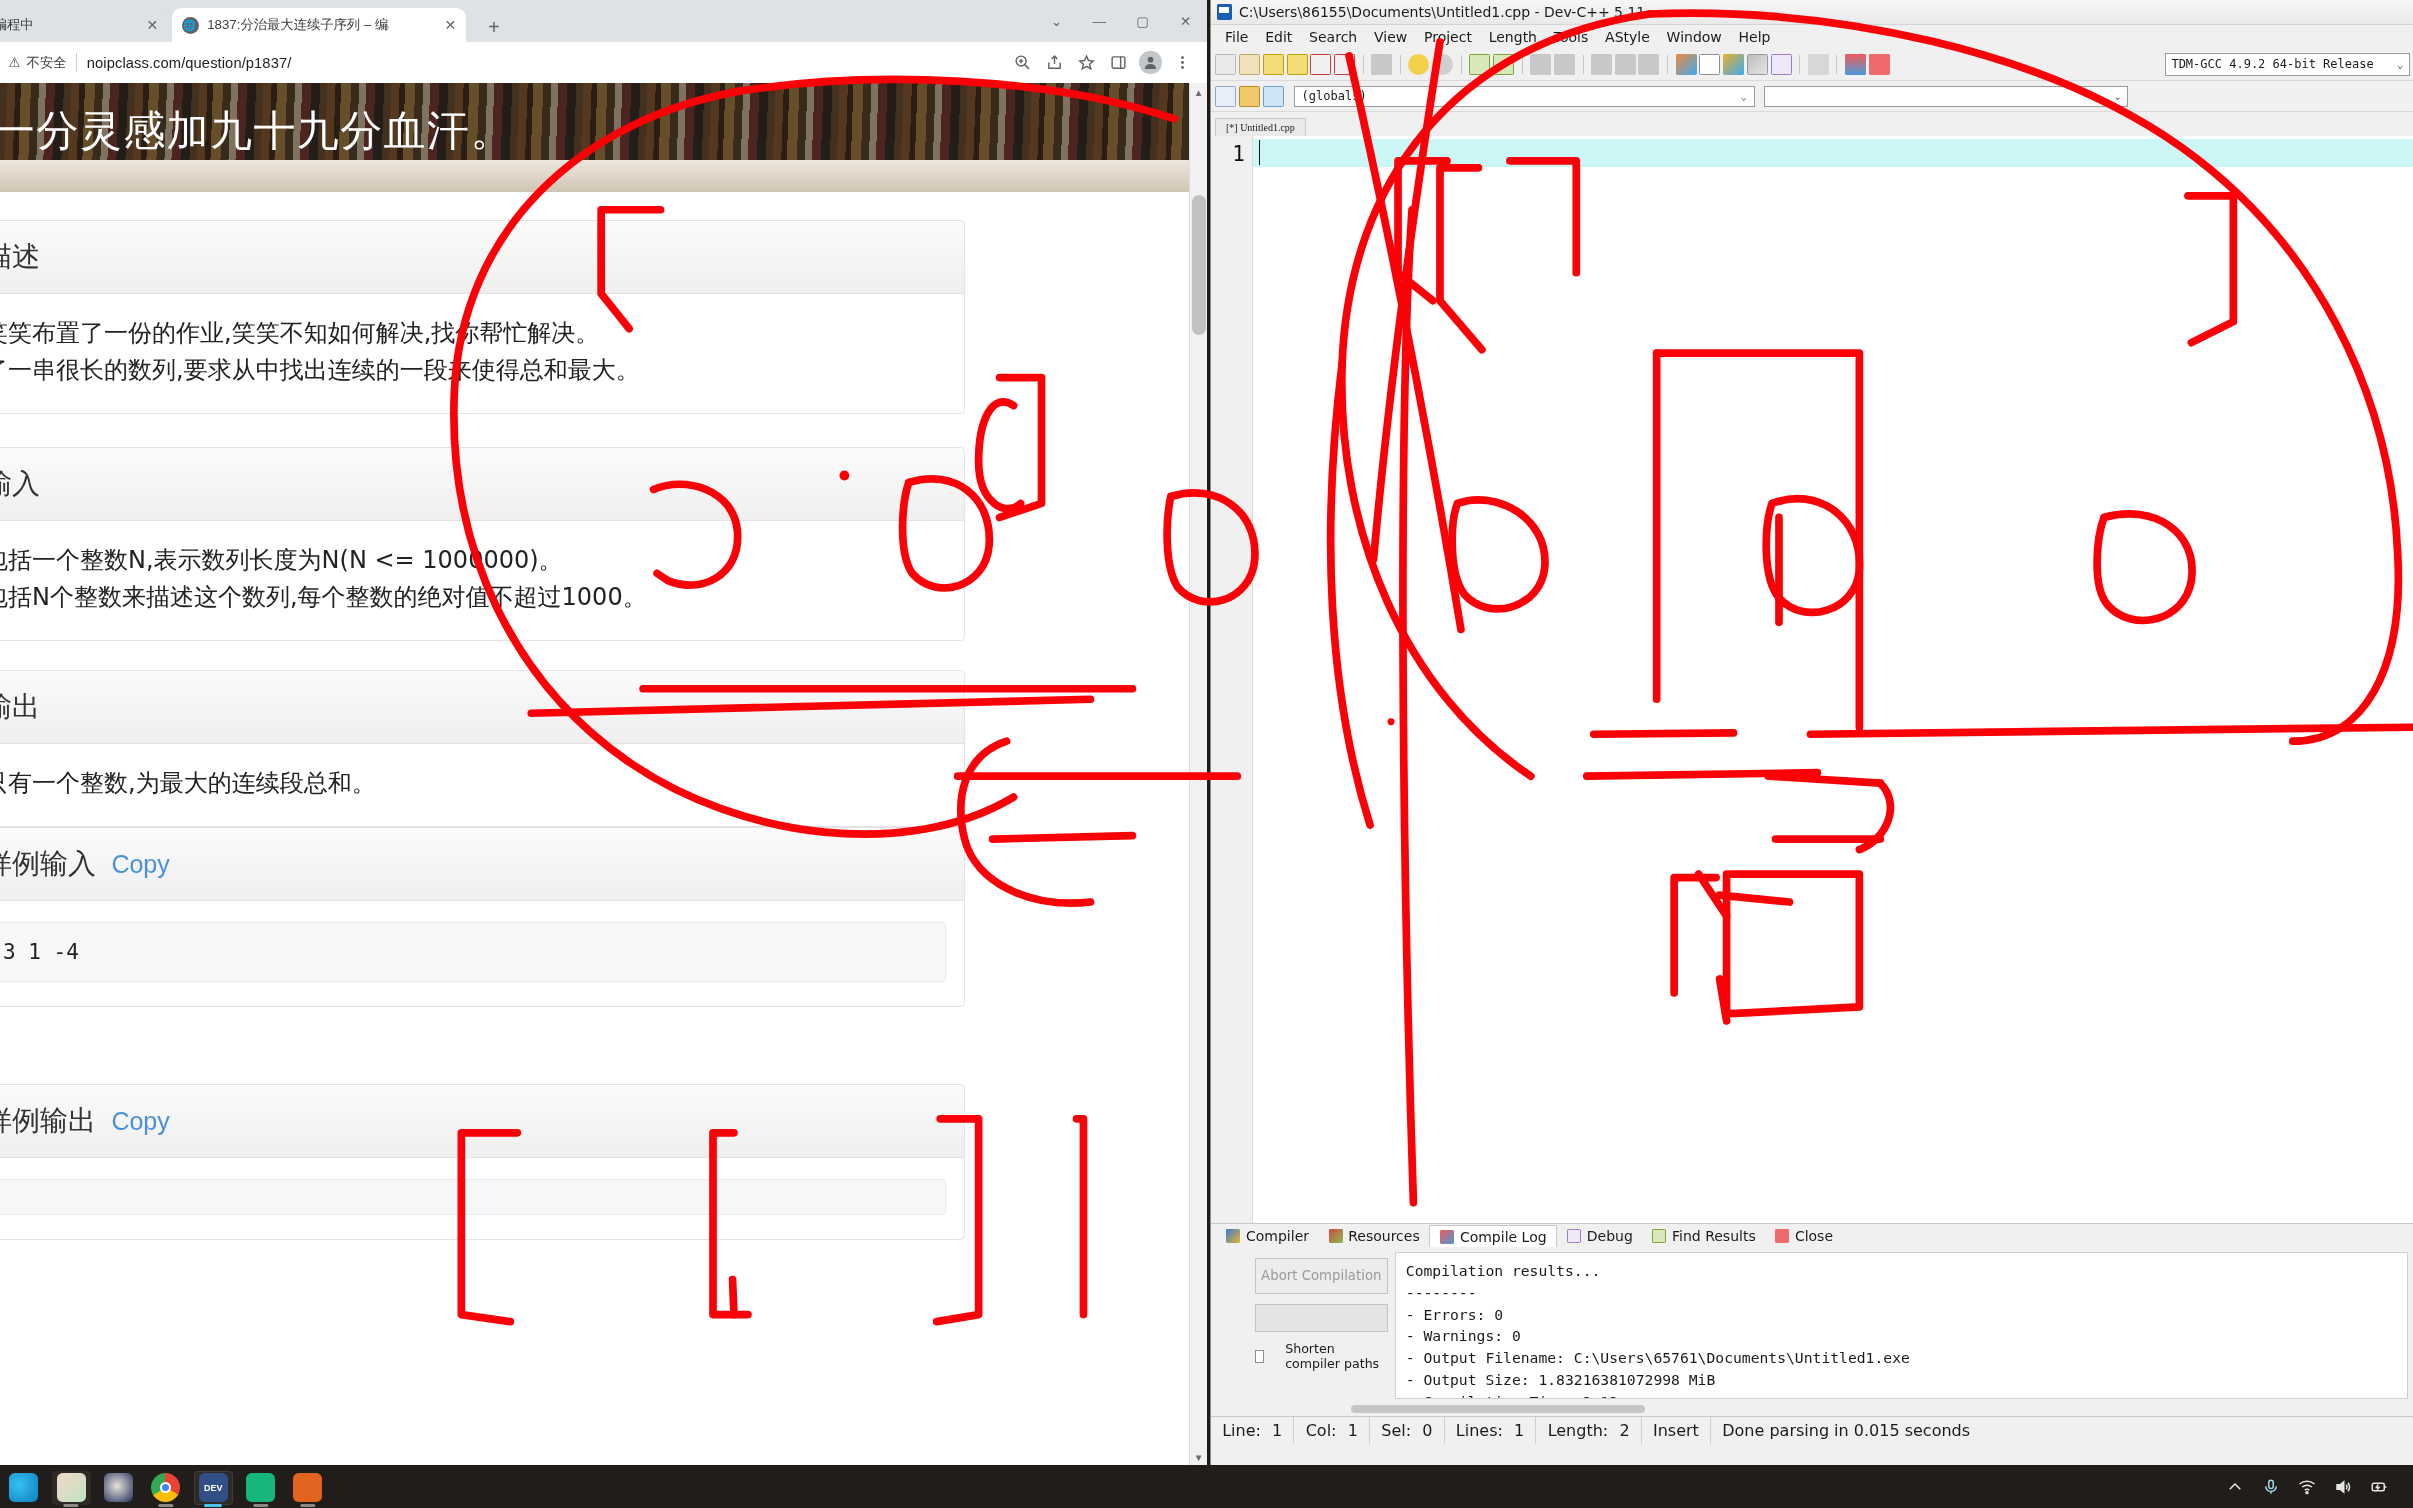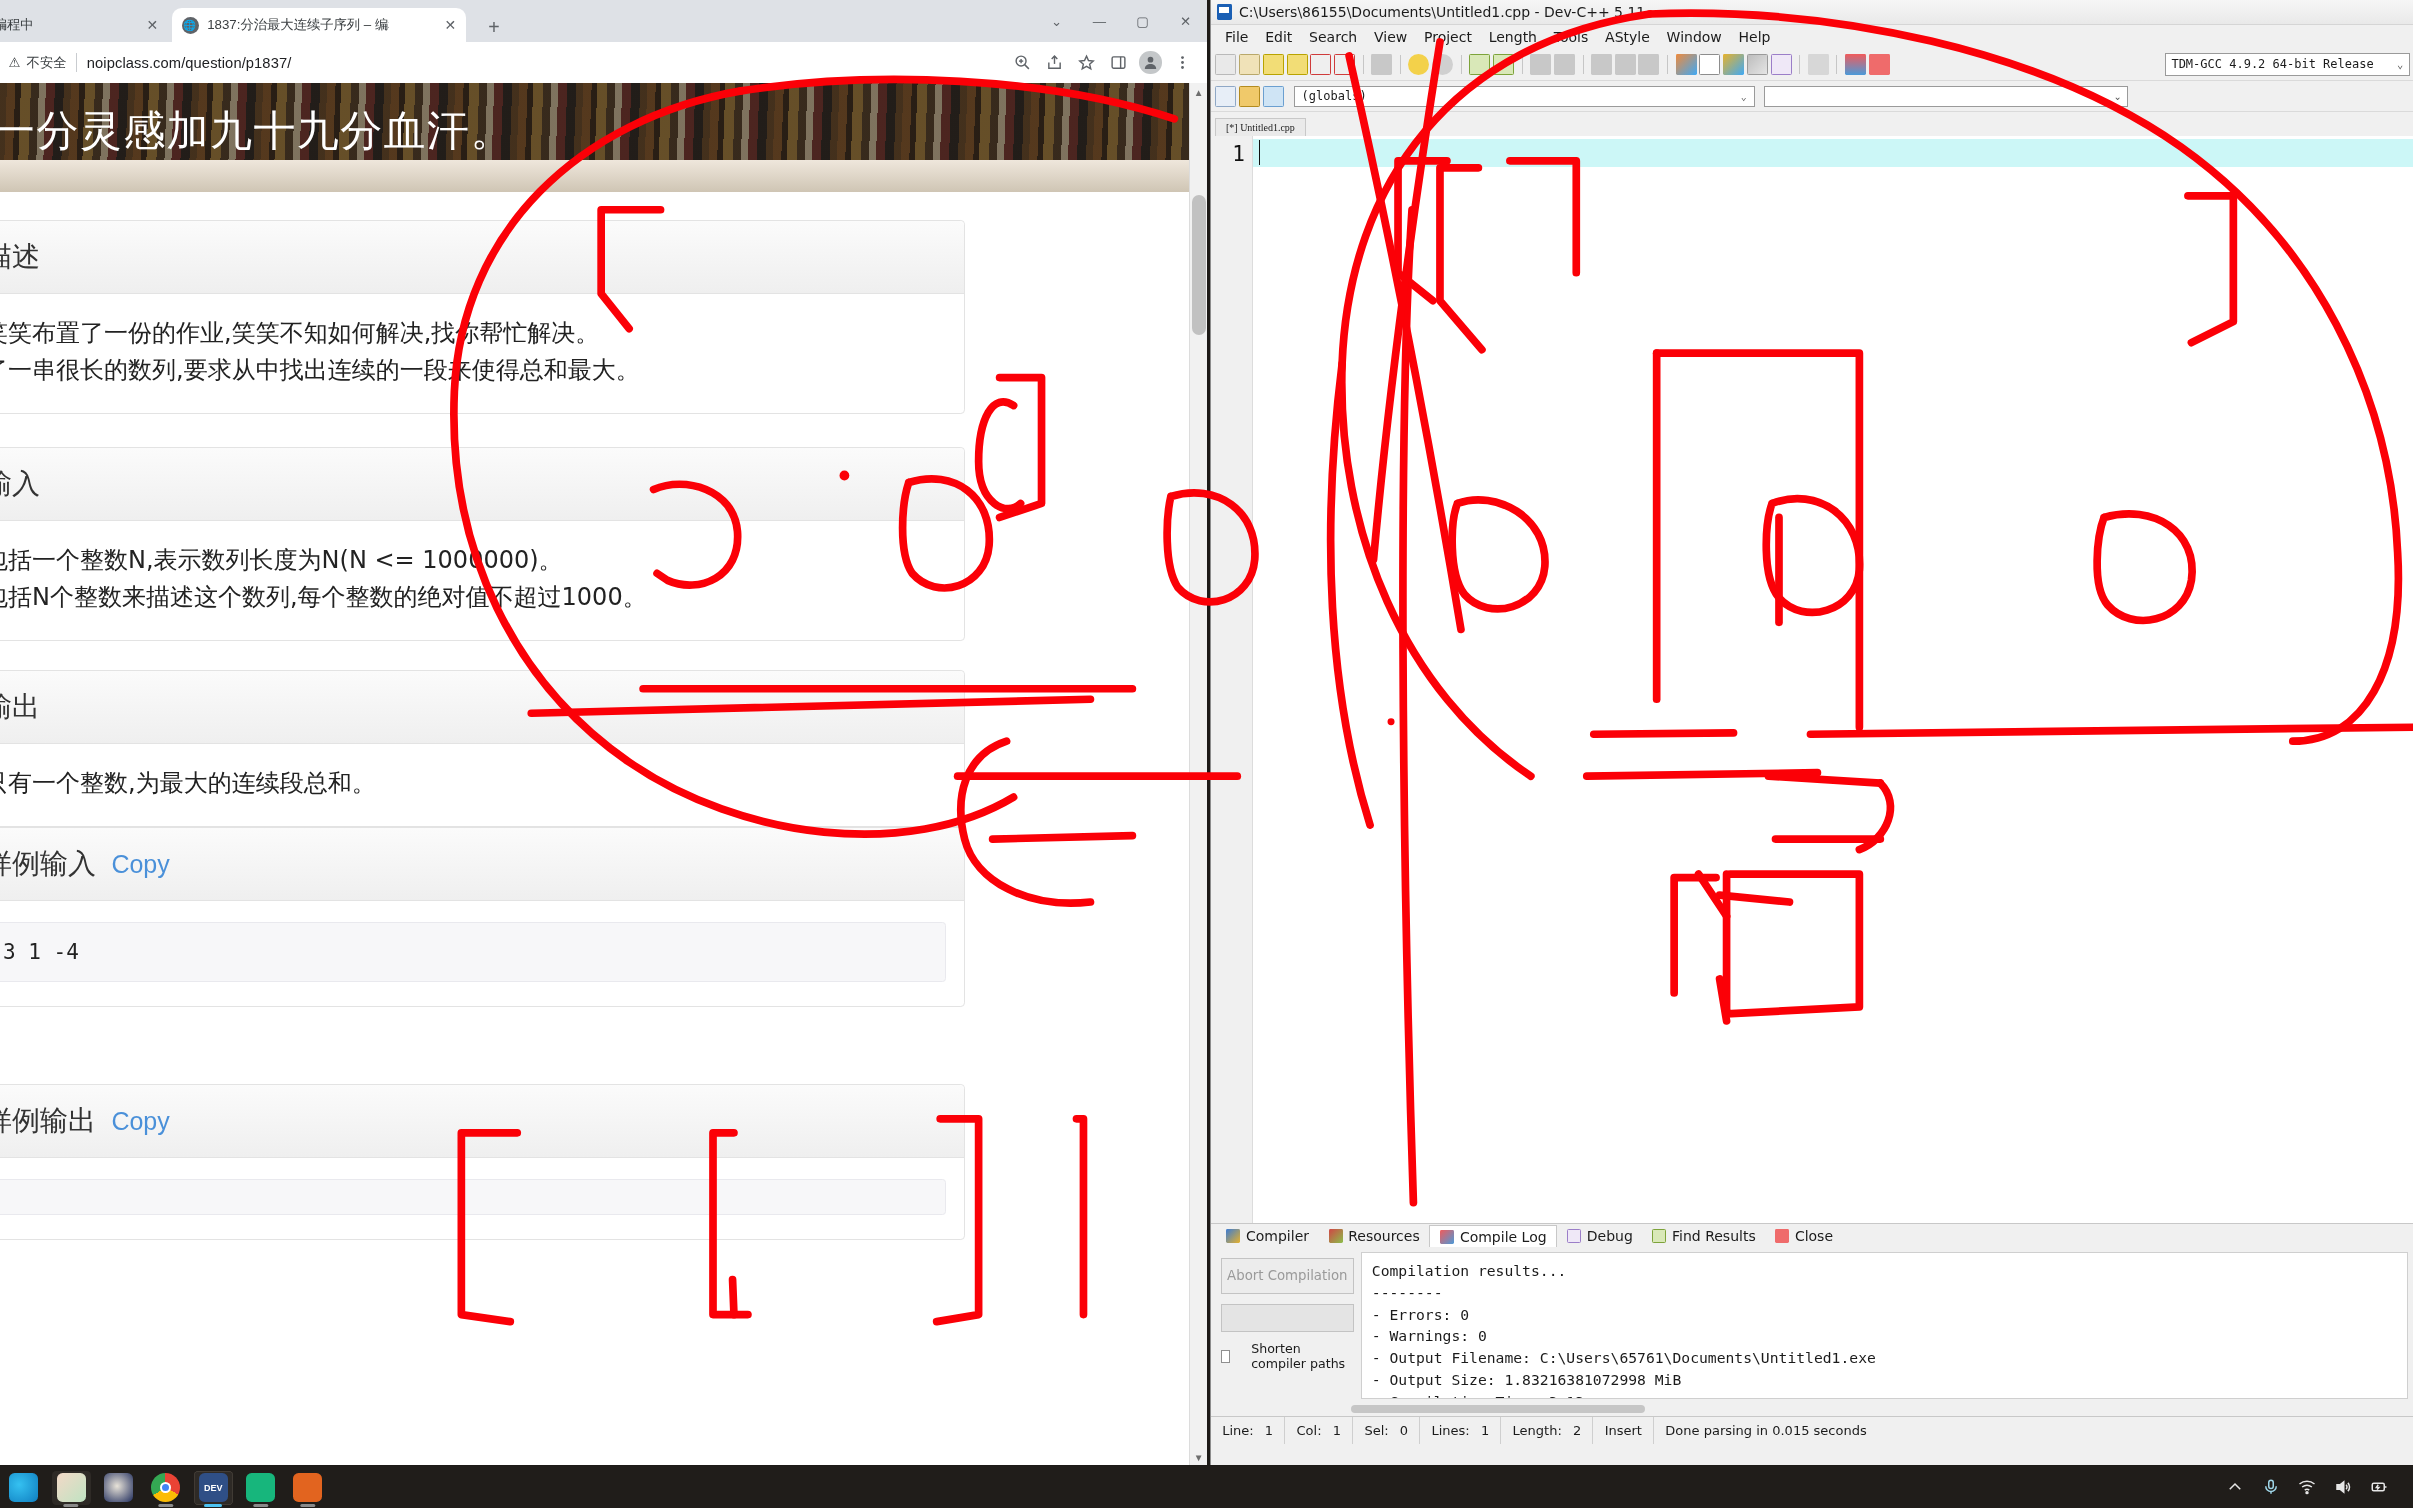--- a/index.html
+++ b/index.html
@@ -139,40 +139,40 @@
 
   .panel-tabs { height:25px; background:#f0f0f0; border-top:0.7px solid #c8c8c8;
                 display:flex; align-items:center; gap:0; padding-left:5.6px; }
   .ptab { display:flex; align-items:center; gap:5.6px; padding:2.8px 9.8px;
           font-size:14px; color:#1b1b1b; font-family:"DejaVu Sans", sans-serif;
           cursor:pointer; }
   .ptab.sel { background:#fff; border:0.7px solid #c8c8c8; border-bottom:none; }
   .pico { width:14px; height:14px; display:inline-block; border-radius:1.4px; }
 
   .logpane { height:155px; background:#f0f0f0; display:flex; }
-  .logleft { width:150px; padding:9.8px 7px 0 9.8px; }
+  .logleft { width:150px; padding:9.8px 7px 0 9.8px;margin-left:34px; }
   .abortbtn { width:133px; height:36px; background:#ececec; border:0.7px solid #c3c3c3;
               display:flex; align-items:center; justify-content:center;
               font-size:13.3px; color:#9a9a9a; font-family:"DejaVu Sans", sans-serif; }
   .progbar { width:133px; height:28px; background:#e4e4e4; border:0.7px solid #c3c3c3;
              margin-top:9.8px; }
   .chk { display:flex; align-items:center; gap:21px; margin-top:9.8px; font-size:12.6px;
          color:#1b1b1b; font-family:"DejaVu Sans", sans-serif; }
   .chk .box { width:12.6px; height:12.6px; border:0.7px solid #8f8f8f; background:#fff; }
   .logright { flex:1; background:#fff; border:0.7px solid #cfcfcf; margin:4.2px 5.6px 4.2px 0;
               padding:7px 9.8px; overflow:hidden; }
   .logright div { font-family:"DejaVu Sans Mono", monospace; font-size:14.7px;
                   color:#1b1b1b; line-height:1.48; white-space:pre; }
   .loghscroll { height:12.6px; background:#f0f0f0; position:relative; }
   .loghscroll .th { position:absolute; left:140px; top:2.1px; width:294px; height:8.4px;
                     background:#c6c6c6; border-radius:4.2px; }
 
   .statusbar { height:28px; background:#f0f0f0; border-top:0.7px solid #c8c8c8;
                display:flex; align-items:center; }
-  .statusbar .cell { font-size:13px; color:#1b1b1b; padding:0 11.2px;
+  .statusbar .cell { font-size:16px; color:#1b1b1b; padding:0 11.2px;
                      border-right:0.7px solid #cfcfcf; height:100%;
                      display:flex; align-items:center; gap:11.2px;
                      font-family:"DejaVu Sans", sans-serif; }
 
   
   #taskbar { position:absolute; left:0; bottom:0; width:2413px; height:43px;
              background:#201d1a; display:flex; align-items:center; }
   .tbi { width:39px; height:34px; margin:0 4.2px; border-radius:4.2px; position:relative;
          display:flex; align-items:center; justify-content:center; }
   .tbi .glyph { width:29px; height:29px; border-radius:5.6px; display:flex;

